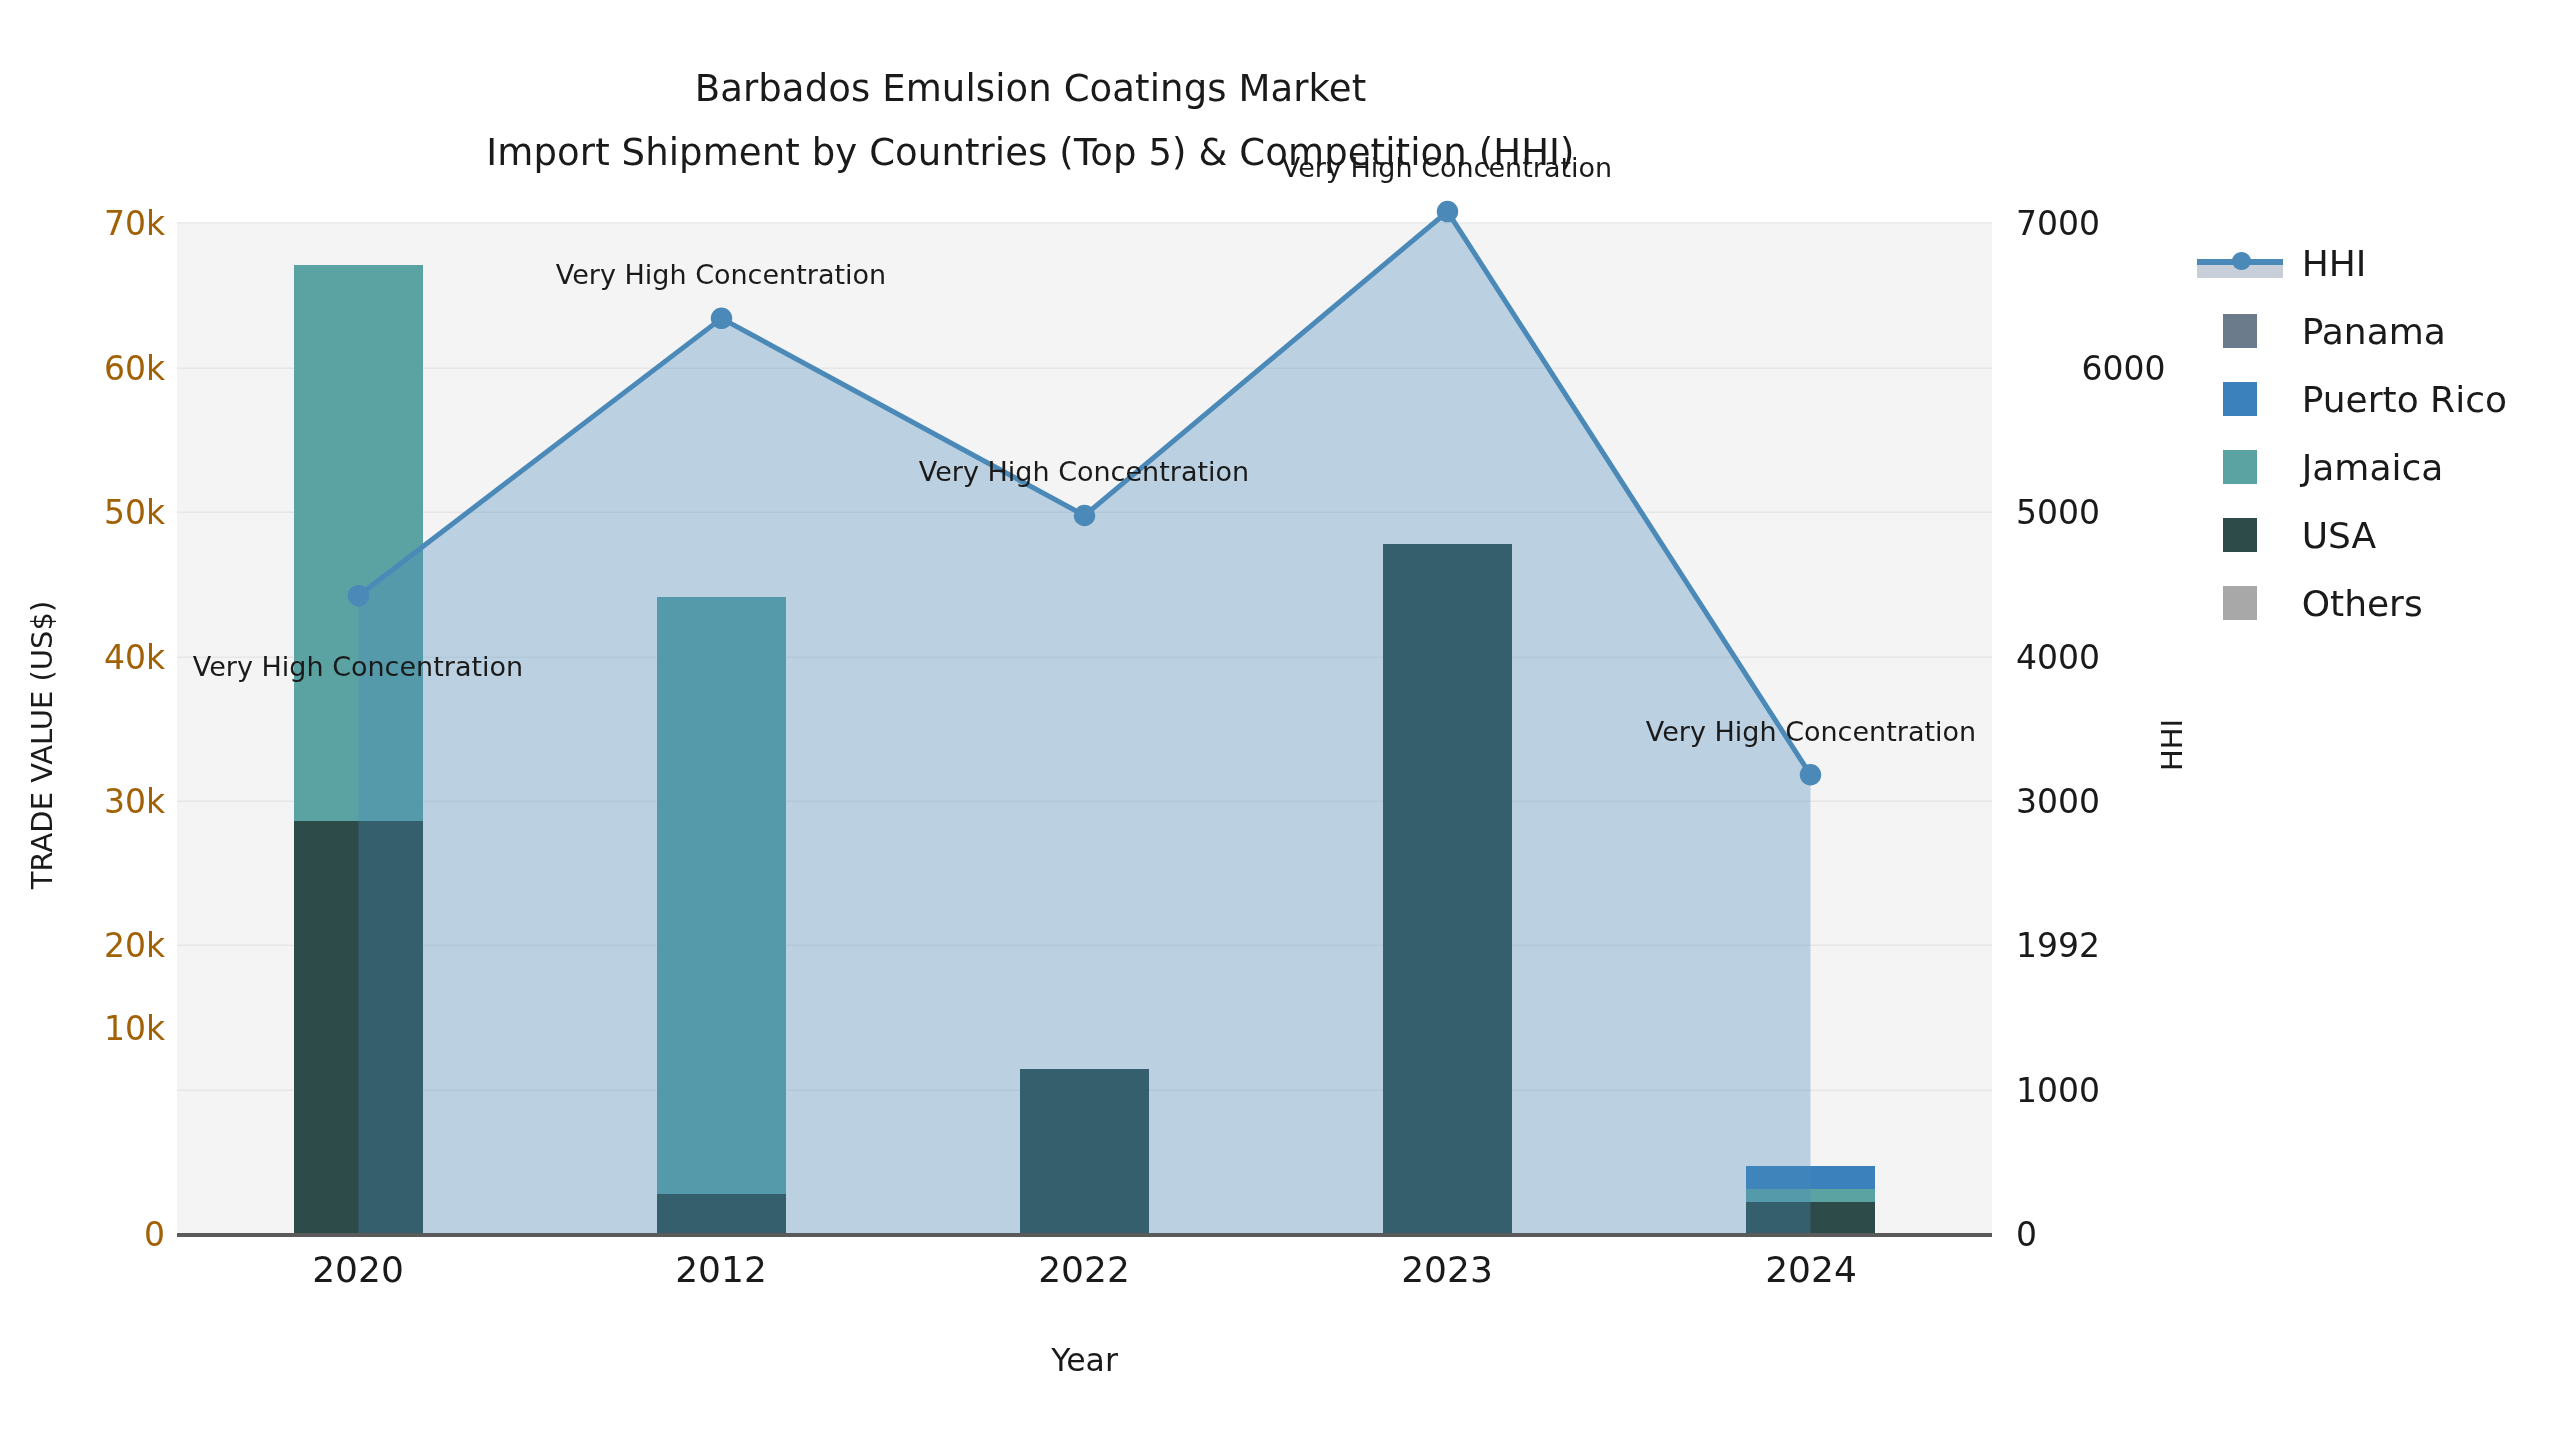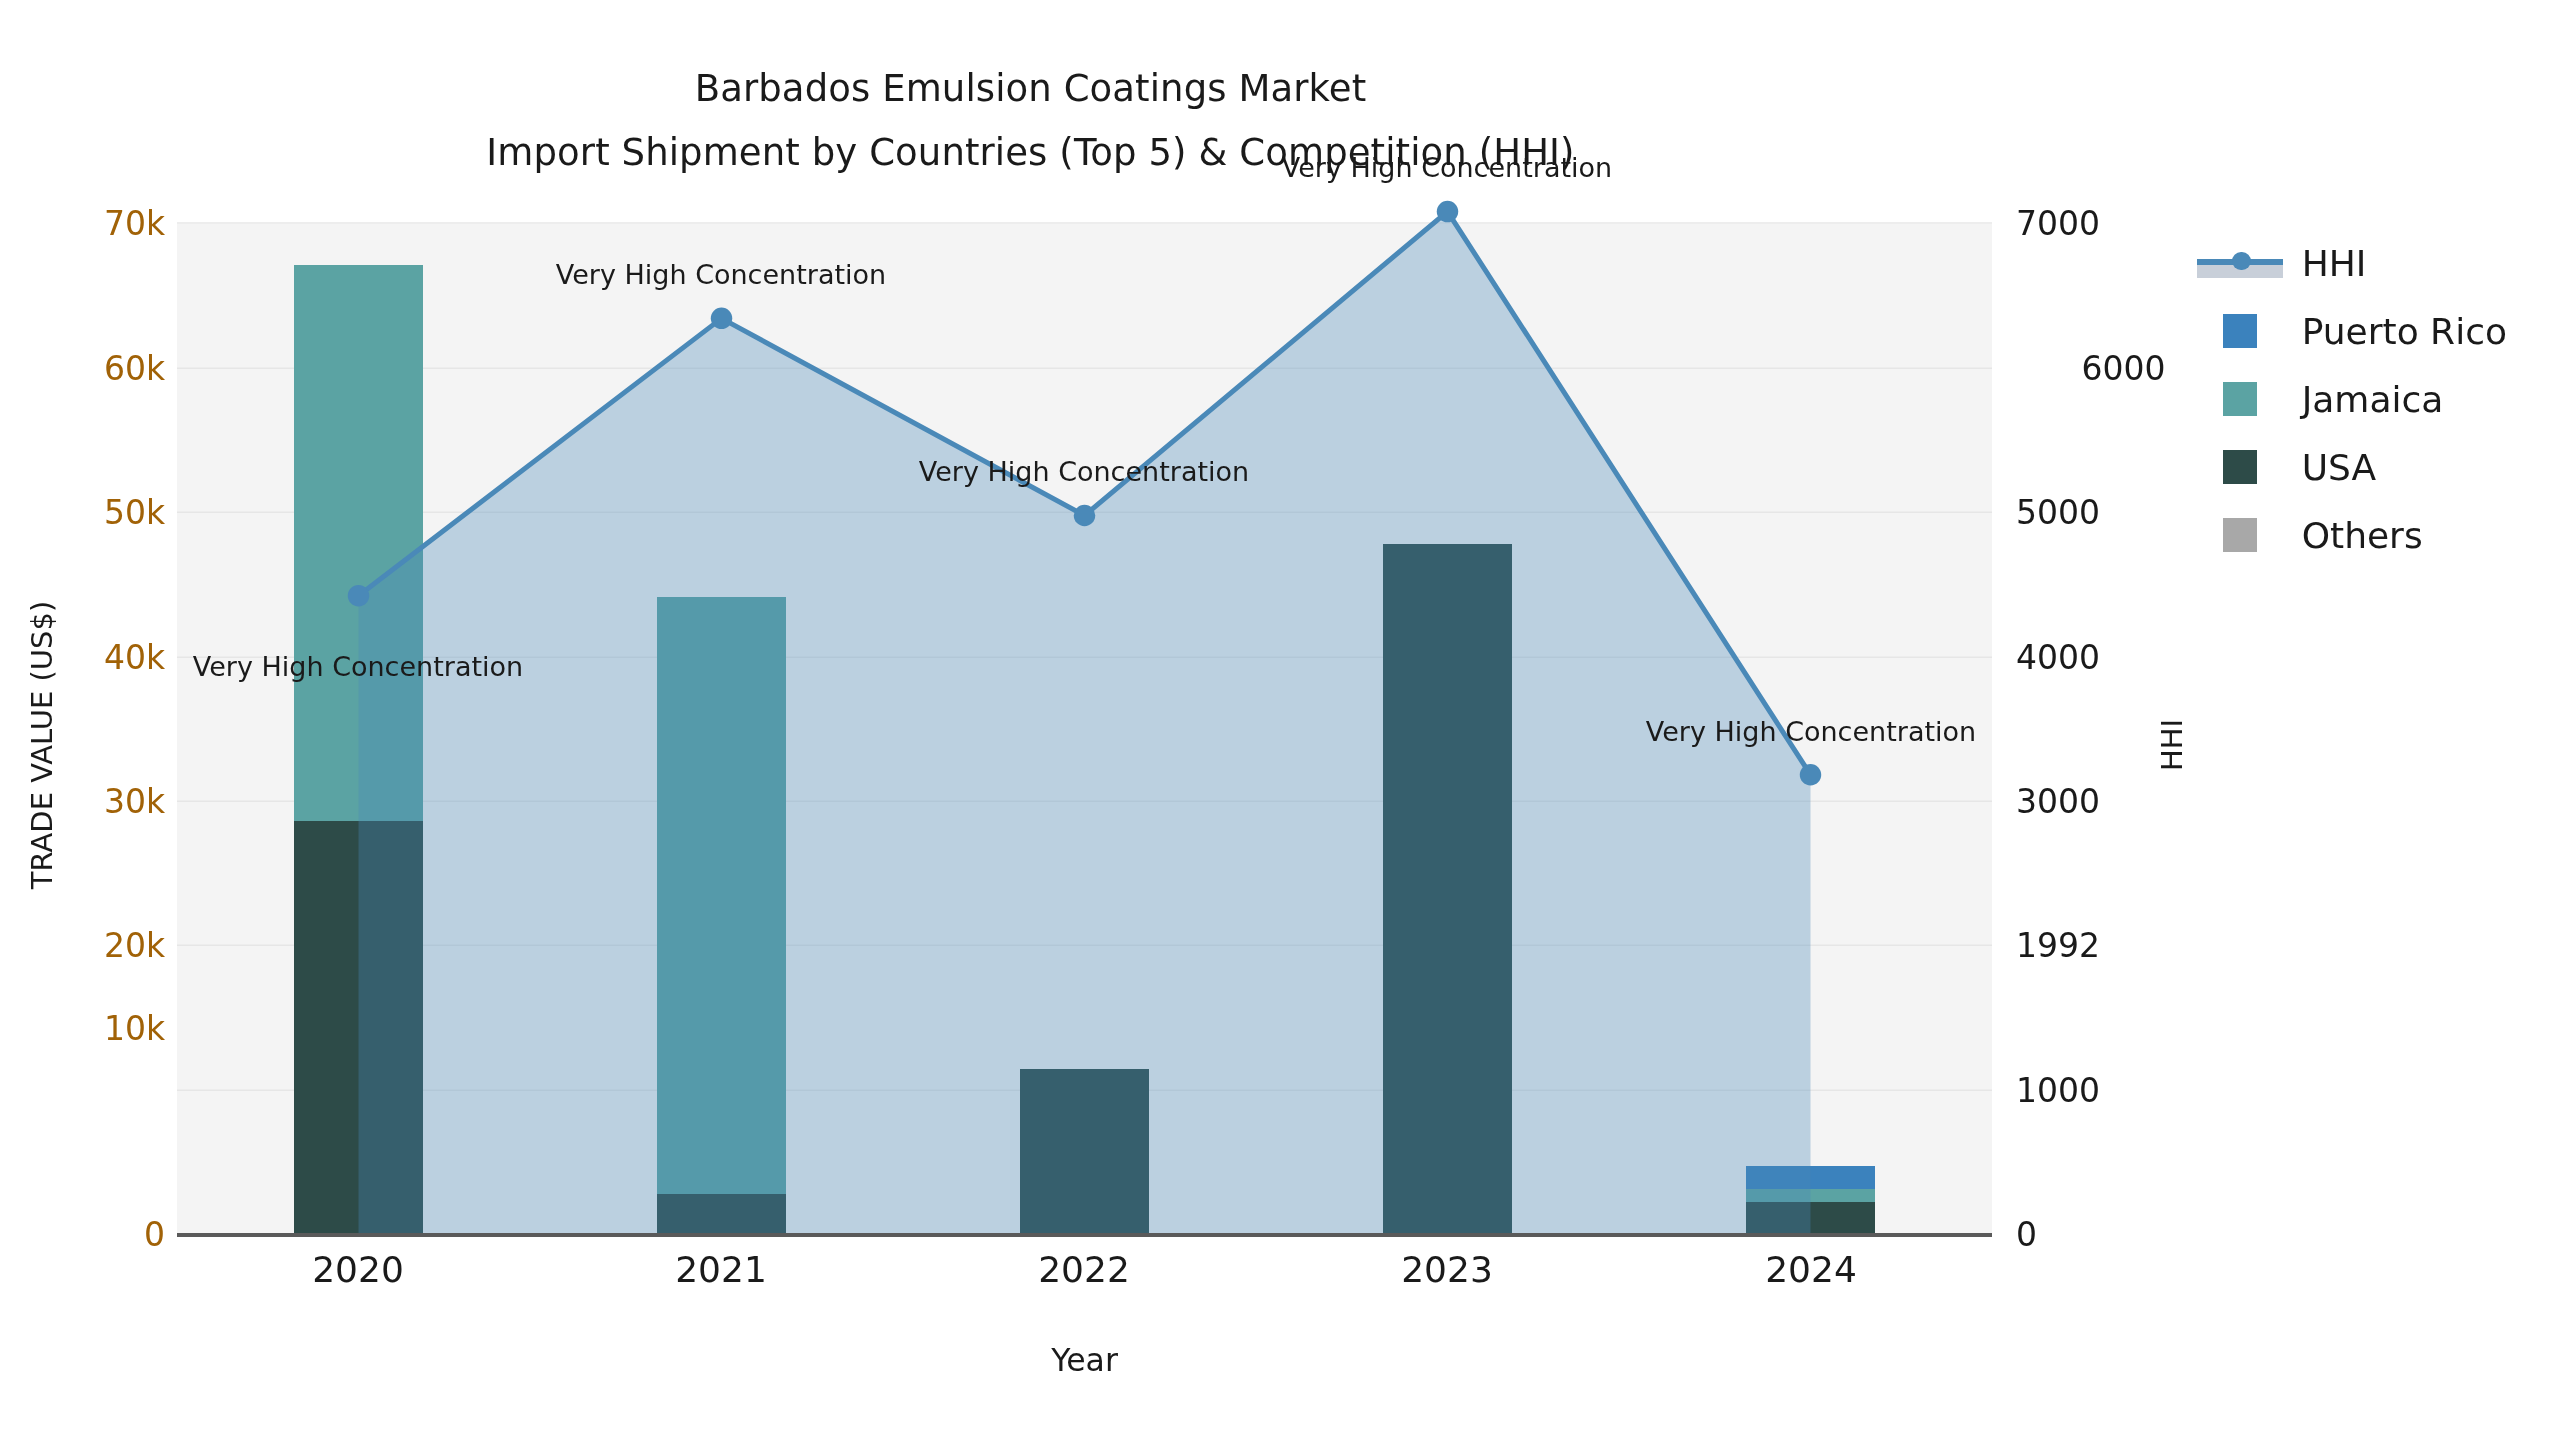--- a/index.html
+++ b/index.html
@@ -186,21 +186,21 @@
       <div class="ytick-right" style="top: 1090px;">1000</div>
       <div class="ytick-right" style="top: 945px;">1992</div>
       <div class="ytick-right" style="top: 801px;">3000</div>
       <div class="ytick-right" style="top: 657px;">4000</div>
       <div class="ytick-right" style="top: 512px;">5000</div>
       <div class="ytick-right" style="top: 368px; text-align: center;">6000</div>
       <div class="ytick-right" style="top: 223px;">7000</div>
     </div>
   <div id="x-ticks">
       <div class="xtick" style="left: 358px;">2020</div>
-      <div class="xtick" style="left: 721px;">2021</div>
+      <div class="xtick" style="left: 721px;">2012</div>
       <div class="xtick" style="left: 1084px;">2022</div>
       <div class="xtick" style="left: 1447px;">2023</div>
       <div class="xtick" style="left: 1811px;">2024</div>
     </div>
   <div id="annots">
       <div class="annot" style="left: 358px; top: 651px;">Very High Concentration</div>
       <div class="annot" style="left: 721px; top: 259px;">Very High Concentration</div>
       <div class="annot" style="left: 1084px; top: 456px;">Very High Concentration</div>
       <div class="annot" style="left: 1447px; top: 152px;">Very High Concentration</div>
       <div class="annot" style="left: 1811px; top: 716px;">Very High Concentration</div>
@@ -214,20 +214,26 @@
       <div class="legend-row">
         <div class="legend-line-key">
           <div class="legend-line-band"></div>
           <div class="legend-line-stroke" style="background: rgb(74, 137, 184);"></div>
           <div class="legend-line-dot" style="background: rgb(74, 137, 184);"></div>
         </div>
         <div class="legend-label">HHI</div>
       </div>
       <div class="legend-row">
         <div class="legend-key">
+          <div class="legend-swatch" style="background: rgb(107, 123, 140);"></div>
+        </div>
+        <div class="legend-label">Panama</div>
+      </div>
+      <div class="legend-row">
+        <div class="legend-key">
           <div class="legend-swatch" style="background: rgb(59, 130, 189);"></div>
         </div>
         <div class="legend-label">Puerto Rico</div>
       </div>
       <div class="legend-row">
         <div class="legend-key">
           <div class="legend-swatch" style="background: rgb(91, 163, 163);"></div>
         </div>
         <div class="legend-label">Jamaica</div>
       </div>

